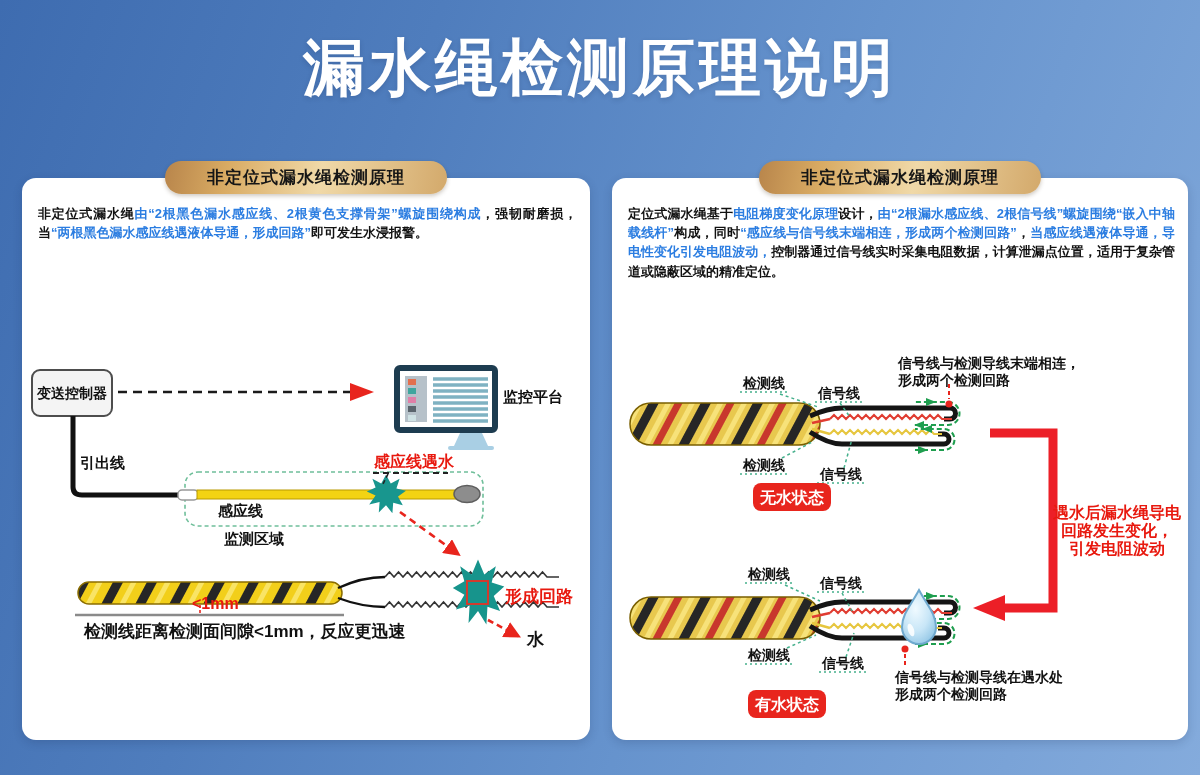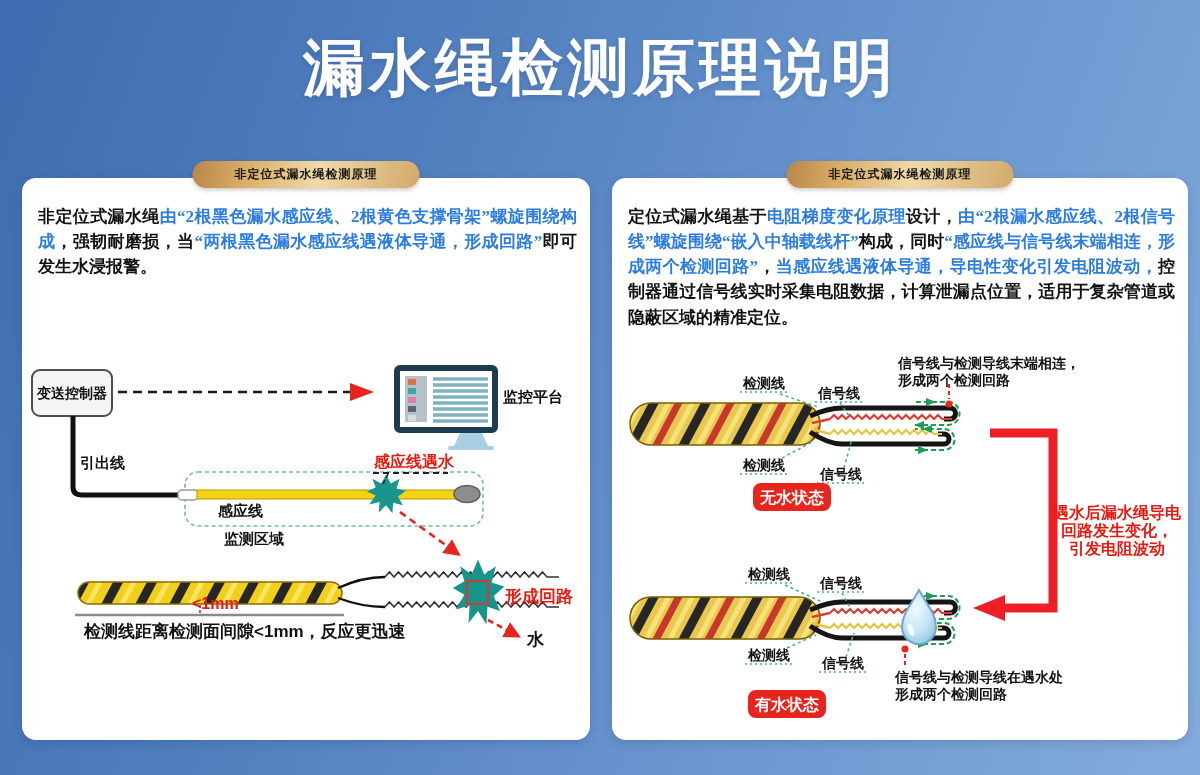--- a/index.html
+++ b/index.html
@@ -16,28 +16,27 @@
   .panel{
     position:absolute;top:178px;height:562px;background:#ffffff;
     border-radius:14px;box-shadow:0 3px 10px rgba(20,40,80,.18);
   }
   .panel.left{left:22px;width:568px;}
   .panel.right{left:612px;width:576px;}
   .pill{
     position:absolute;top:-17px;left:50%;transform:translateX(-50%);
     white-space:nowrap;padding:5px 42px;border-radius:999px;
     background:linear-gradient(100deg,#b8854b 0%,#d9ab63 22%,#f0d9a8 55%,#d3a96b 100%);
-    color:#161616;font-size:12px;font-weight:700;letter-spacing:1px;
+    color:#161616;font-size:17px;font-weight:700;letter-spacing:1px;
     box-shadow:0 2px 4px rgba(60,40,10,.25);
   }
   .para{
     position:absolute;top:26px;left:16px;right:13px;margin:0;
-    font-size:17px;font-weight:700;line-height:1.48;text-align:justify;
+    font-size:13px;font-weight:700;line-height:1.48;text-align:justify;
     color:#111;
-    font-family:Liberation Serif, serif;
   }
   .seg-dark{color:#111;}
   .seg-blue{color:#2b7de1;}
   svg.diagram{position:absolute;inset:0;width:100%;height:100%;}
   text{font-family:"Liberation Sans","DejaVu Sans",sans-serif;}
   .lbl{font-weight:700;fill:#111;font-size:15px;}
   .lbl-sm{font-weight:700;fill:#111;font-size:14px;}
   .lbl-red{font-weight:800;fill:#e8190f;font-size:16px;}
   .badge-txt{font-weight:700;fill:#ffffff;font-size:16px;}
 </style>

